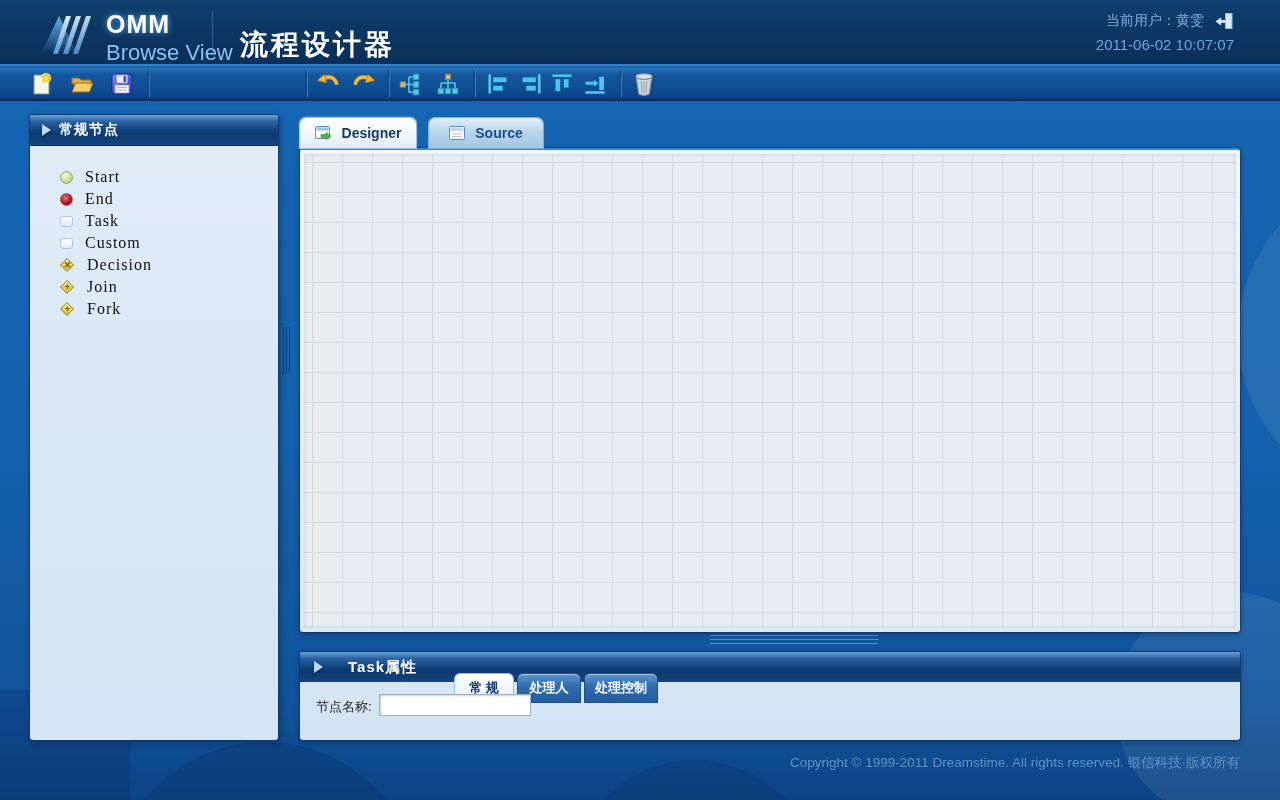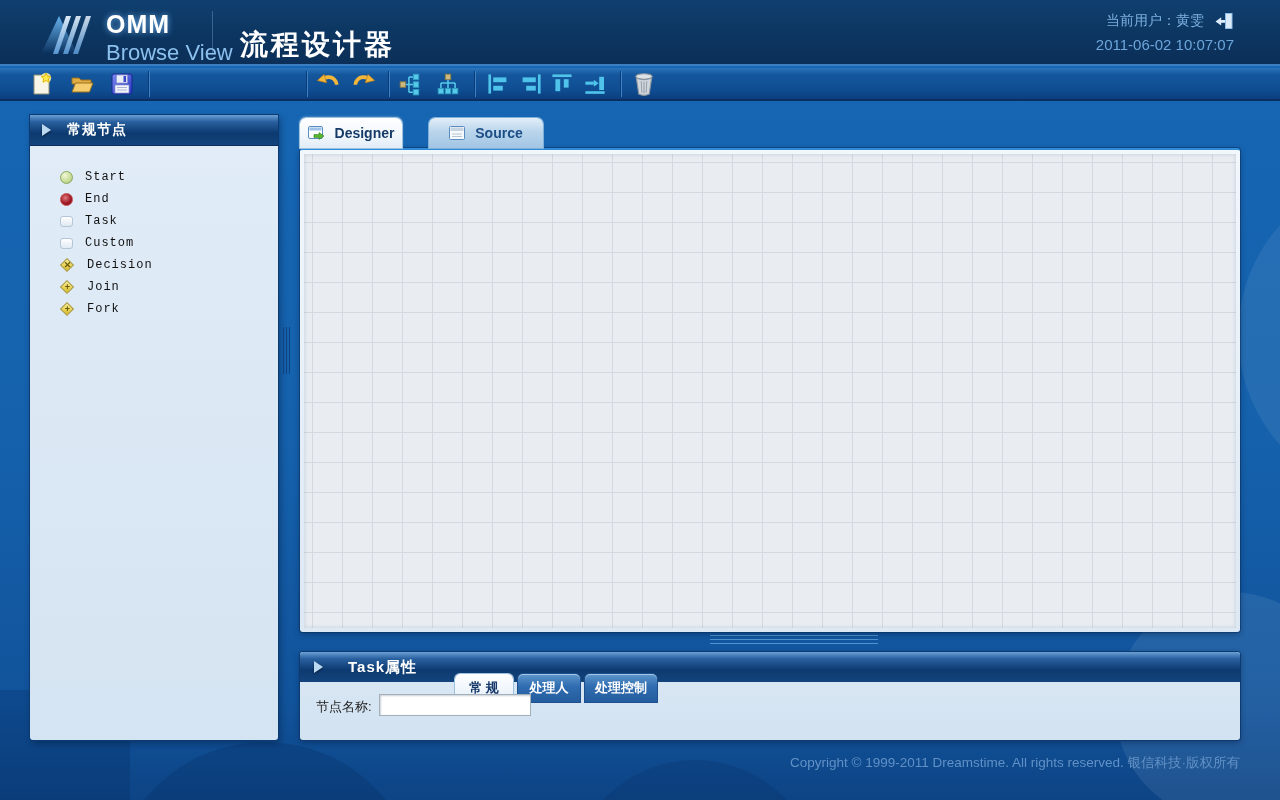--- a/index.html
+++ b/index.html
@@ -39,29 +39,29 @@
              border-bottom:2px solid #0a2f5e; }
   .tb-icon { position:absolute; top:4px; width:24px; height:24px; cursor:pointer; }
   .tb-sep { position:absolute; top:3px; height:26px; width:0;
             border-left:1px solid #0b3e78; border-right:1px solid #3d82c6; }
 
   
   .sidebar { position:absolute; left:30px; top:115px; width:248px; height:625px;
              background:linear-gradient(180deg,#e1ecf7 0%,#d5e4f2 100%);
              border-radius:0 0 3px 3px;
              box-shadow:0 0 0 1px #0c3b72, 2px 3px 7px rgba(0,20,50,.45); }
-  .panel-header { height:31px; display:flex; align-items:center; padding-left:12px; gap:16px;
+  .panel-header { height:31px; display:flex; align-items:center; padding-left:12px; gap:8px;
                   background:linear-gradient(180deg,#6aa0d4 0%,#2a61a0 22%,#0d3a70 60%,#13447c 100%);
                   border-bottom:1px solid #0a2f5c; }
   .panel-header-title { color:#ffffff; font-size:14px; font-weight:bold; letter-spacing:1px; }
   .tri { width:0; height:0; border-left:9px solid #bcd9f2; border-top:6px solid transparent;
          border-bottom:6px solid transparent; filter:drop-shadow(0 1px 1px rgba(0,0,0,.5)); }
   .node-list { padding:20px 0 0 30px; }
   .node-item { display:flex; align-items:center; gap:12px; height:22px; cursor:pointer; }
-  .node-label { font-family:Liberation Mono, monospace; font-size:12px;
+  .node-label { font-family:Liberation Serif, serif; font-size:16px;
                 letter-spacing:1px; color:#111; }
   .ni { width:13px; height:13px; flex:0 0 auto; }
   .ni-circle-start { border-radius:50%; background:radial-gradient(circle at 35% 30%,#f2f8d8,#c6dc96 60%,#a5c070);
                      border:1px solid #8aa85e; }
   .ni-circle-end { border-radius:50%; background:radial-gradient(circle at 40% 35%,#e07a7a,#a01a28 55%,#7e0f1c);
                    border:1px solid #c24848; }
   .ni-rect { height:11px; border-radius:3px; background:linear-gradient(180deg,#ffffff,#dfe9f2);
              border:1px solid #b5c6d6; }
   .ni-diamond { position:relative; width:15px; height:15px; }
   .ni-diamond .dshape { position:absolute; left:2px; top:2px; width:10px; height:10px;
@@ -71,21 +71,21 @@
              text-align:center; font-size:9px; font-weight:bold; color:#6b5a10; }
 
   
   .v-grip { position:absolute; left:283px; top:327px; width:9px; height:47px; cursor:col-resize;
             background:repeating-linear-gradient(90deg,#0f4380 0 1px,rgba(0,0,0,0) 1px 3px); }
 
   
   .main-tab { position:absolute; top:118px; height:30px; border-radius:6px 6px 0 0;
               display:flex; align-items:center; justify-content:center; gap:10px;
               font-size:14px; font-weight:bold; cursor:pointer; }
-  .main-tab.active { left:300px; width:102px;
+  .main-tab.active { left:300px; width:116px;
               background:linear-gradient(180deg,#ffffff 0%,#f2f7fc 55%,#e2edf7 100%);
               color:#153a68; box-shadow:0 0 0 1px #9cc2e0, 0 -1px 3px rgba(255,255,255,.4); z-index:3; }
   .main-tab.inactive { left:429px; width:114px;
               background:linear-gradient(180deg,#e2eef8 0%,#bad5ec 45%,#a2c5e4 100%);
               color:#1c4e86; box-shadow:0 0 0 1px #7fb0da; z-index:2; }
 
   
   .canvas-frame { position:absolute; left:300px; top:148px; width:940px; height:484px;
               background:linear-gradient(180deg,#f2f7fc,#dcE8f4);
               border-top:2px solid #2f8cd8; border-radius:3px; padding:4px;

